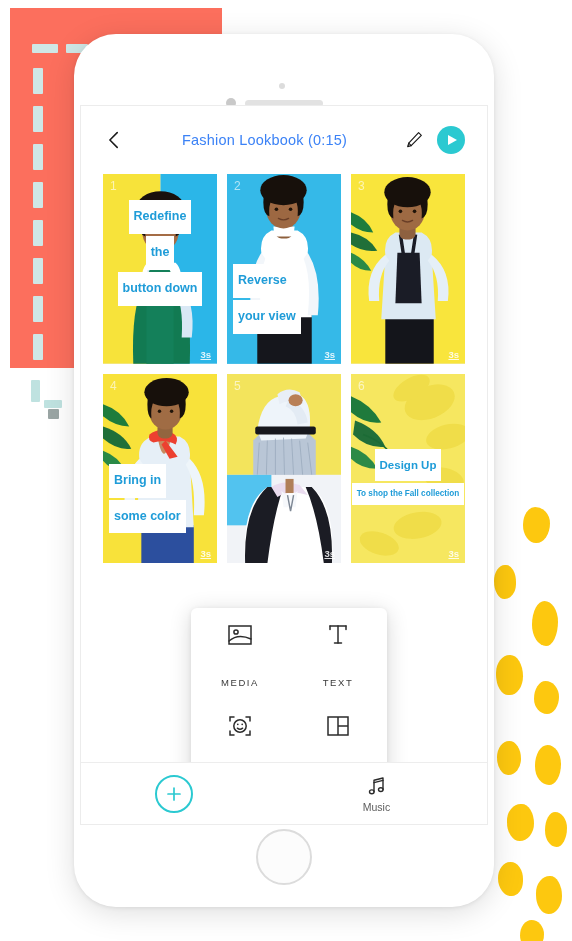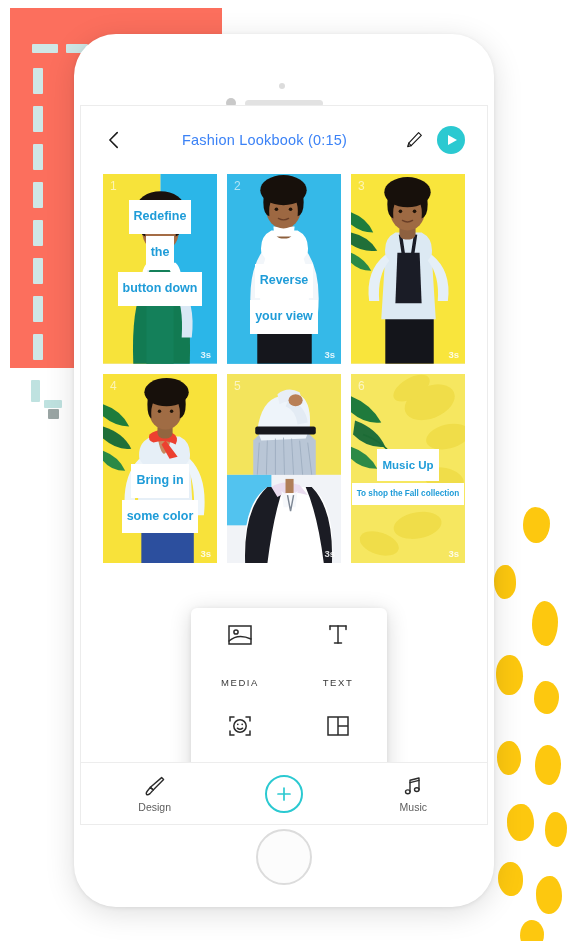--- a/index.html
+++ b/index.html
@@ -182,28 +182,29 @@
     font-size: 12px;
     color: rgba(255,255,255,0.62);
     font-weight: 400;
   }
   .dur {
     position: absolute;
     bottom: 4px; right: 6px;
     font-size: 9.5px;
     color: rgba(255,255,255,0.85);
     font-weight: 700;
+    text-decoration: underline;
   }
   .caption {
     position: absolute;
     left: 6px; right: 6px;
     bottom: 30px;
     display: flex;
     flex-direction: column;
-    align-items: center;
+    align-items: flex-start;
     gap: 2px;
   }
   .caption.center { align-items: center; bottom: 58px; }
   .cap-line {
     background: #fff;
     color: #1f9cd8;
     font-weight: 700;
     font-size: 12.5px;
     line-height: 1.26;
     padding: 9px 5px;
@@ -498,21 +499,21 @@
                 <ellipse cx="28" cy="168" rx="20" ry="11" transform="rotate(18 28 168)"></ellipse>
               </g>
               <path d="M0 22 Q20 30 30 48 Q14 50 0 38 Z" fill="#1f7a3c"></path>
               <path d="M4 46 Q26 54 34 72 Q16 74 2 60 Z" fill="#226f3a"></path>
               <path d="M0 72 Q18 78 26 94 Q10 94 0 84 Z" fill="#2c8a47"></path>
               <path d="M12 60 Q30 66 40 80" stroke="#1c6b36" stroke-width="1.4" fill="none"></path>
             </svg>
           </div>
           <div class="idx">6</div>
           <div class="caption center">
-            <div class="cap-line big">Music Up</div>
+            <div class="cap-line big">Design Up</div>
             <div class="cap-line sub">To shop the Fall collection</div>
           </div>
           <div class="dur">3s</div>
         </div>
 
       </div>
 
       <div class="popup">
 
         <div class="popup-item">
@@ -555,27 +556,20 @@
             <line x1="16" y1="7" x2="16" y2="25"></line>
             <line x1="16" y1="16" x2="26" y2="16"></line>
           </svg>
           <span class="lbl">COLLAGE</span>
         </div>
 
       </div>
 
       <div class="bottombar">
 
-        <div class="bb-item">
-          <svg width="24" height="24" viewBox="0 0 24 24" fill="none" stroke="#2b2b2b" stroke-width="1.4" stroke-linecap="round" stroke-linejoin="round">
-            <path d="M18.6 3.6 L20.6 5.6 L10.2 16 L7.4 13.2 Z"></path>
-            <path d="M7.4 13.2 L10.2 16 L7 19.6 Q4.6 21.4 3.6 20.4 Q2.6 19.4 4.4 17 Z"></path>
-          </svg>
-          <span class="lbl">Design</span>
-        </div>
 
         <div class="plus-btn">
           <svg width="18" height="18" viewBox="0 0 18 18" stroke="#2bc9d1" stroke-width="1.7" stroke-linecap="round">
             <line x1="9" y1="3" x2="9" y2="15"></line>
             <line x1="3" y1="9" x2="15" y2="9"></line>
           </svg>
         </div>
 
         <div class="bb-item">
           <svg width="24" height="24" viewBox="0 0 24 24" fill="none" stroke="#2b2b2b" stroke-width="1.4" stroke-linecap="round" stroke-linejoin="round">

